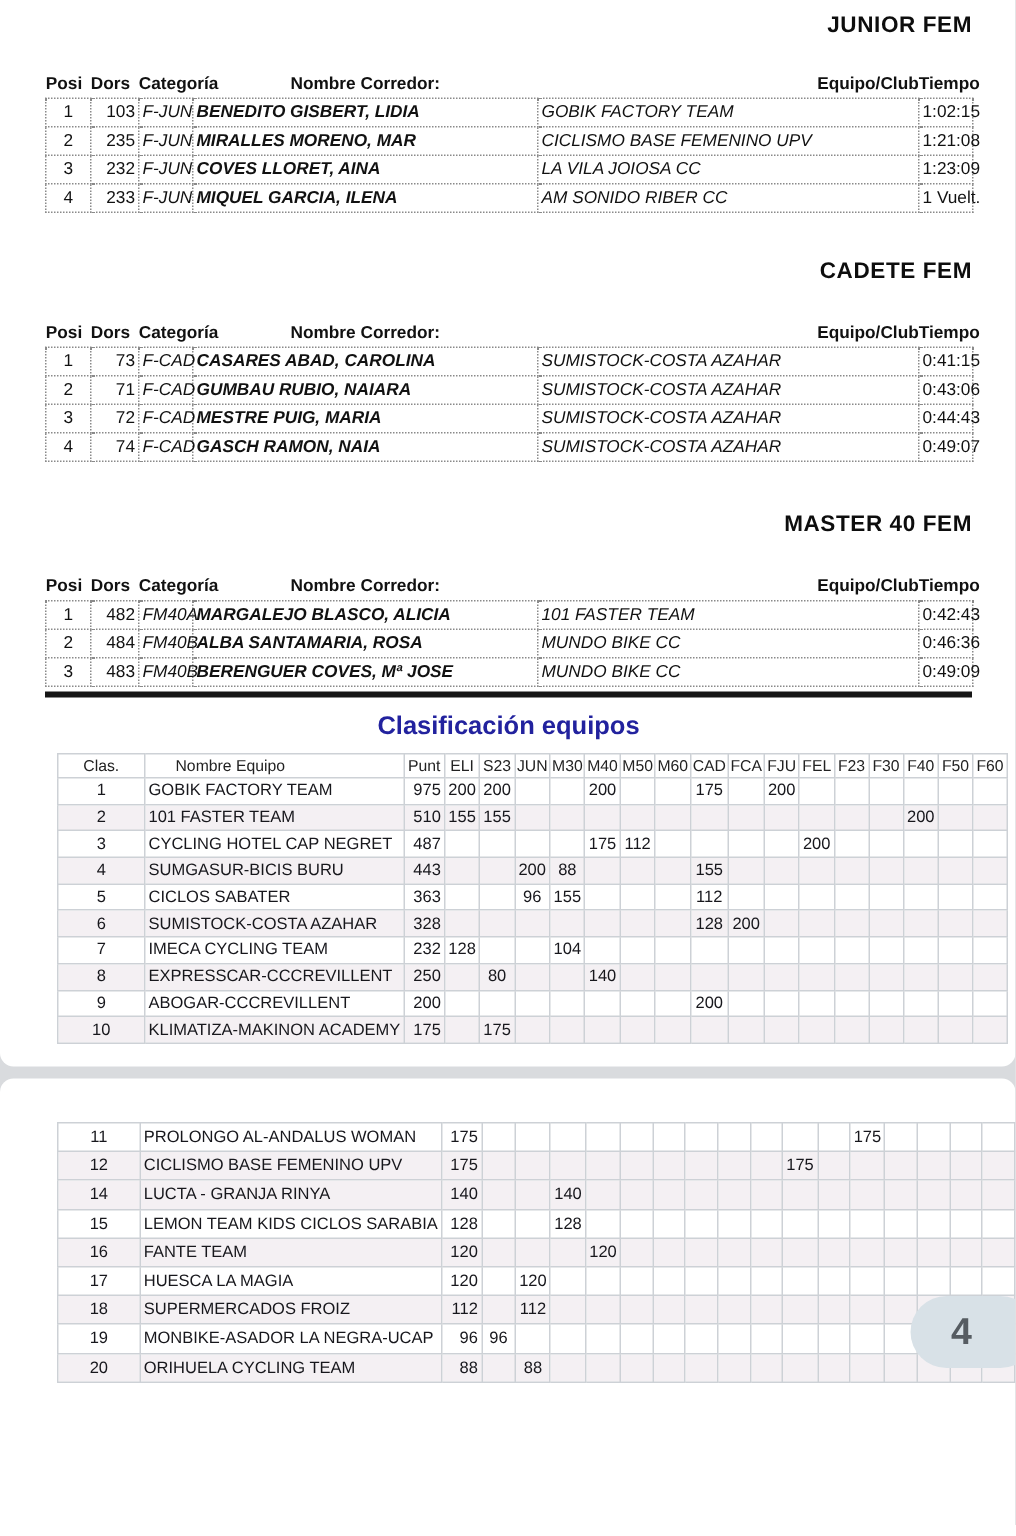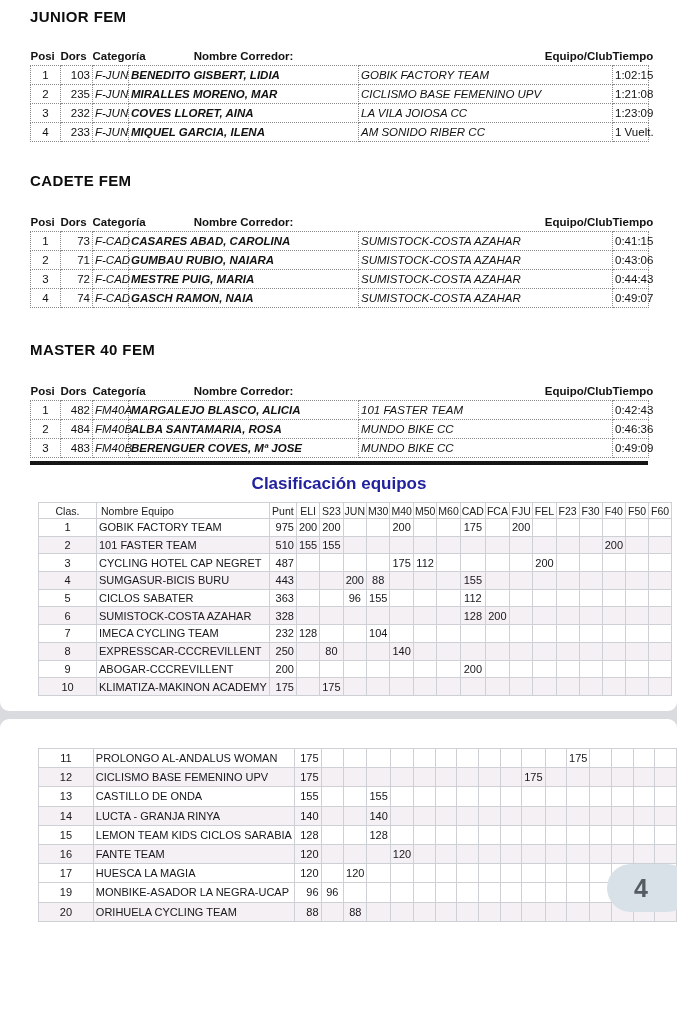--- a/index.html
+++ b/index.html
@@ -3,21 +3,21 @@
 <meta charset="utf-8">
 <style>
   html,body{margin:0;padding:0;background:#d9dbde;}
   .viewer{position:relative;width:677px;height:1024px;background:#d9dbde;overflow:hidden;
           font-family:"Liberation Sans",sans-serif;}
   .page{position:absolute;left:0;width:677px;background:#ffffff;}
   #page1{top:0;height:711px;border-radius:0 0 9px 9px;}
   #page2{top:719px;height:305px;border-radius:9px 9px 0 0;}
 
   
-  .rtitle{position:absolute;left:30px;width:618px;text-align:left;
+  .rtitle{position:absolute;left:30px;width:618px;text-align:right;
           font-size:15px;font-weight:bold;letter-spacing:.4px;color:#0d0d0d;}
   #rtitle0{top:8px;} #rtitle1{top:172px;} #rtitle2{top:341px;}
   .etitle{position:absolute;left:30px;width:618px;top:474px;text-align:center;
           font-size:17px;font-weight:bold;color:#22229e;}
 
   
   .rwrap{position:absolute;left:30px;}
   #rwrap0{top:50px;} #rwrap1{top:216px;} #rwrap2{top:385px;}
   .rtbl{border-collapse:collapse;table-layout:fixed;width:618px;}
   .rtbl th{font-size:11.5px;font-weight:bold;color:#111;padding:0 0 3px 0;white-space:nowrap;overflow:visible;}
@@ -33,21 +33,21 @@
   .c-equipo{font-style:italic;padding-left:5px;}
   .c-tiempo{padding-left:4px;}
   #divider{position:absolute;left:30px;top:461px;width:618px;height:4px;background:#161616;}
 
   
   .ewrap{position:absolute;left:38px;}
   #equipos-part1{top:502px;} #equipos-part2{top:748px;}
   .etbl{border-collapse:collapse;table-layout:fixed;}
   .etbl th{border:1px solid #cdd1d6;font-weight:normal;font-size:10.5px;height:15px;
            padding:0 1px;color:#222;text-align:center;white-space:nowrap;overflow:hidden;}
-  .etbl th.h-team{text-align:left;padding-left:4px;}
+  .etbl th.h-team{text-align:left;padding-left:20px;}
   .etbl td{border:1px solid #cdd1d6;font-size:11px;color:#17171c;padding:0 2px;
            white-space:nowrap;overflow:hidden;}
   .p1 td{height:16.7px;} .p2 td{height:18.2px;}
   .e-clas{text-align:center;}
   .e-team{text-align:left;padding-left:8px;}
   .e-punt{text-align:right;padding-right:4px;}
   .e-cat{text-align:center;}
   tr.even{background:#f4f0f3;}
 
   
@@ -551,41 +551,20 @@
             <td class="e-cat"></td>
             <td class="e-cat"></td>
             <td class="e-cat">175</td>
             <td class="e-cat"></td>
             <td class="e-cat"></td>
             <td class="e-cat"></td>
             <td class="e-cat"></td>
             <td class="e-cat"></td>
             <td class="e-cat"></td>
           </tr>
-          <tr>
-            <td class="e-clas">13</td>
-            <td class="e-team">CASTILLO DE ONDA</td>
-            <td class="e-punt">155</td>
-            <td class="e-cat"></td>
-            <td class="e-cat"></td>
-            <td class="e-cat">155</td>
-            <td class="e-cat"></td>
-            <td class="e-cat"></td>
-            <td class="e-cat"></td>
-            <td class="e-cat"></td>
-            <td class="e-cat"></td>
-            <td class="e-cat"></td>
-            <td class="e-cat"></td>
-            <td class="e-cat"></td>
-            <td class="e-cat"></td>
-            <td class="e-cat"></td>
-            <td class="e-cat"></td>
-            <td class="e-cat"></td>
-            <td class="e-cat"></td>
-          </tr>
           <tr class="even">
             <td class="e-clas">14</td>
             <td class="e-team">LUCTA - GRANJA RINYA</td>
             <td class="e-punt">140</td>
             <td class="e-cat"></td>
             <td class="e-cat"></td>
             <td class="e-cat">140</td>
             <td class="e-cat"></td>
             <td class="e-cat"></td>
             <td class="e-cat"></td>
@@ -641,20 +620,41 @@
             <td class="e-cat"></td>
             <td class="e-cat"></td>
             <td class="e-cat"></td>
           </tr>
           <tr>
             <td class="e-clas">17</td>
             <td class="e-team">HUESCA LA MAGIA</td>
             <td class="e-punt">120</td>
             <td class="e-cat"></td>
             <td class="e-cat">120</td>
+            <td class="e-cat"></td>
+            <td class="e-cat"></td>
+            <td class="e-cat"></td>
+            <td class="e-cat"></td>
+            <td class="e-cat"></td>
+            <td class="e-cat"></td>
+            <td class="e-cat"></td>
+            <td class="e-cat"></td>
+            <td class="e-cat"></td>
+            <td class="e-cat"></td>
+            <td class="e-cat"></td>
+            <td class="e-cat"></td>
+            <td class="e-cat"></td>
+            <td class="e-cat"></td>
+          </tr>
+          <tr class="even">
+            <td class="e-clas">18</td>
+            <td class="e-team">SUPERMERCADOS FROIZ</td>
+            <td class="e-punt">112</td>
+            <td class="e-cat"></td>
+            <td class="e-cat">112</td>
             <td class="e-cat"></td>
             <td class="e-cat"></td>
             <td class="e-cat"></td>
             <td class="e-cat"></td>
             <td class="e-cat"></td>
             <td class="e-cat"></td>
             <td class="e-cat"></td>
             <td class="e-cat"></td>
             <td class="e-cat"></td>
             <td class="e-cat"></td>

